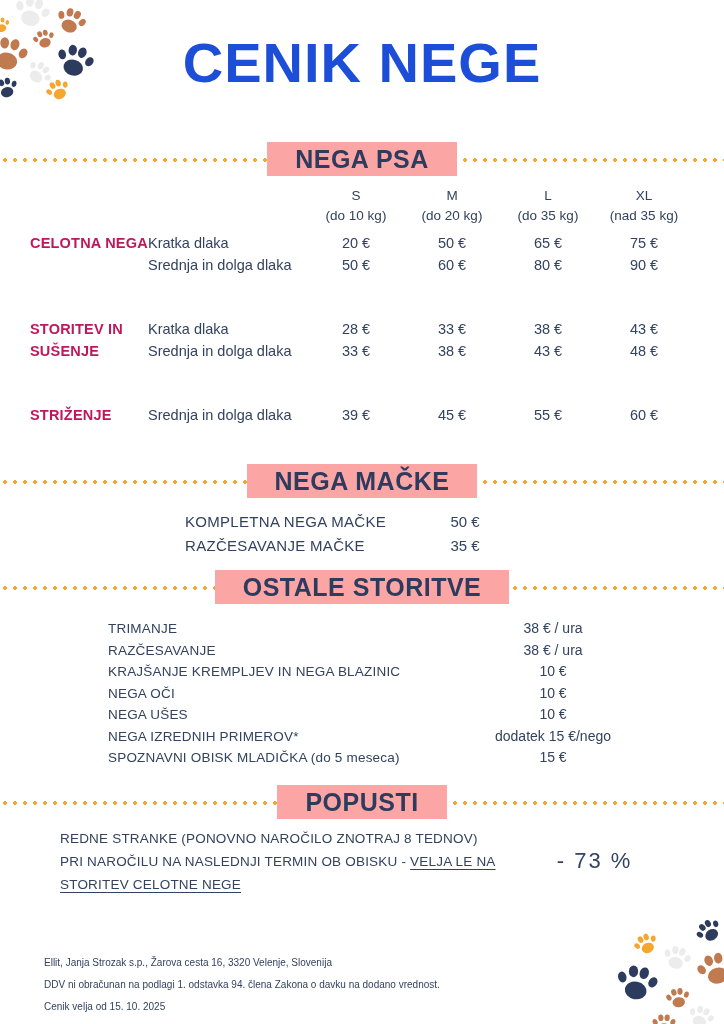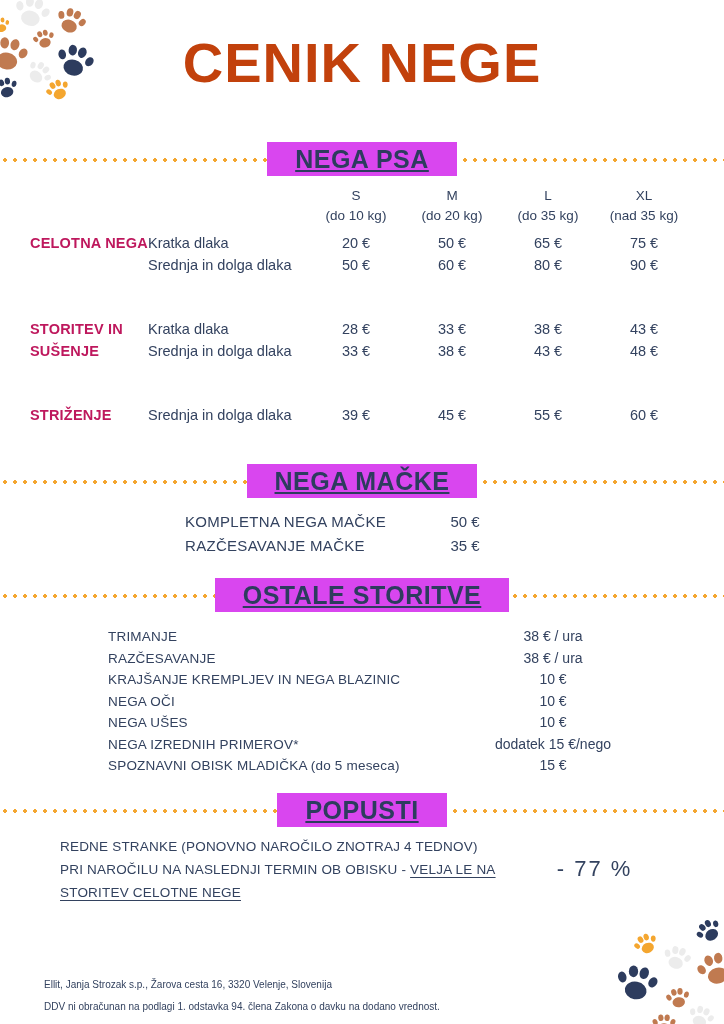--- a/index.html
+++ b/index.html
@@ -5,32 +5,32 @@
   * { margin:0; padding:0; box-sizing:border-box; }
   html,body { width:724px; height:1024px; background:#fff; }
   body { font-family:"Liberation Sans", sans-serif; color:#33425f; }
   .page { position:relative; width:724px; height:1024px; background:#ffffff; overflow:hidden; }
 
   
   .paw { position:absolute; }
 
   
   .title { margin-top:28px; text-align:center; font-size:56px; line-height:70px;
-           font-weight:bold; letter-spacing:1px; color:#c2410c; }
+           font-weight:bold; letter-spacing:1px; color:#1d4ed8; }
 
   
   .sec { position:relative; text-align:center; height:34px; line-height:34px; }
   .sec .dots { position:absolute; left:0; right:0; top:50%; height:4px; margin-top:-1px;
                background-image:radial-gradient(circle, #f4a62f 1.7px, transparent 2px);
                background-size:10px 4px; background-repeat:repeat-x; }
-  .sec .label { position:relative; display:inline-block; background:#d946ef; padding:0 28px;
-                font-size:25px; font-weight:bold; letter-spacing:.5px; color:#2d3c5e;text-decoration:underline; }
+  .sec .label { position:relative; display:inline-block; background:#fca5a5; padding:0 28px;
+                font-size:25px; font-weight:bold; letter-spacing:.5px; color:#2d3c5e; }
   .sec1 { margin-top:44px; }
   .sec2 { margin-top:38px; }
-  .sec3 { margin-top:20px; }
+  .sec3 { margin-top:12px; }
   .sec4 { margin-top:16px; }
 
   
   .dog { margin:0 30px; }
   .drow { display:grid; grid-template-columns:118px 160px 96px 96px 96px 96px;
           grid-auto-rows:22px; }
   .dhead { margin-top:10px; grid-auto-rows:20px; }
   .hcell { text-align:center; font-size:13.5px; line-height:20px; }
   .dbody { margin-top:26px; }
   .dgroup + .dgroup { margin-top:42px; }
@@ -250,22 +250,23 @@
       <div class="oprice">15 €</div>
     </div>
   </div>
 
   <div class="sec sec4">
     <div class="dots"></div>
     <span class="label">POPUSTI</span>
   </div>
 
   <div class="disc">
-    <p class="dtext"><span>REDNE STRANKE (PONOVNO NAROČILO ZNOTRAJ 4 TEDNOV)</span><br><span>PRI NAROČILU NA NASLEDNJI TERMIN OB OBISKU - </span><span class="u">VELJA LE NA STORITEV CELOTNE NEGE</span></p>
-    <div class="dval">- 77 %</div>
+    <p class="dtext"><span>REDNE STRANKE (PONOVNO NAROČILO ZNOTRAJ 8 TEDNOV)</span><br><span>PRI NAROČILU NA NASLEDNJI TERMIN OB OBISKU - </span><span class="u">VELJA LE NA STORITEV CELOTNE NEGE</span></p>
+    <div class="dval">- 73 %</div>
   </div>
 
   <div class="footer">
     <div>Ellit, Janja Strozak s.p., Žarova cesta 16, 3320 Velenje, Slovenija</div>
     <div>DDV ni obračunan na podlagi 1. odstavka 94. člena Zakona o davku na dodano vrednost.</div>
+    <div>Cenik velja od 15. 10. 2025</div>
   </div>
 
 </div>
 
 </body></html>

